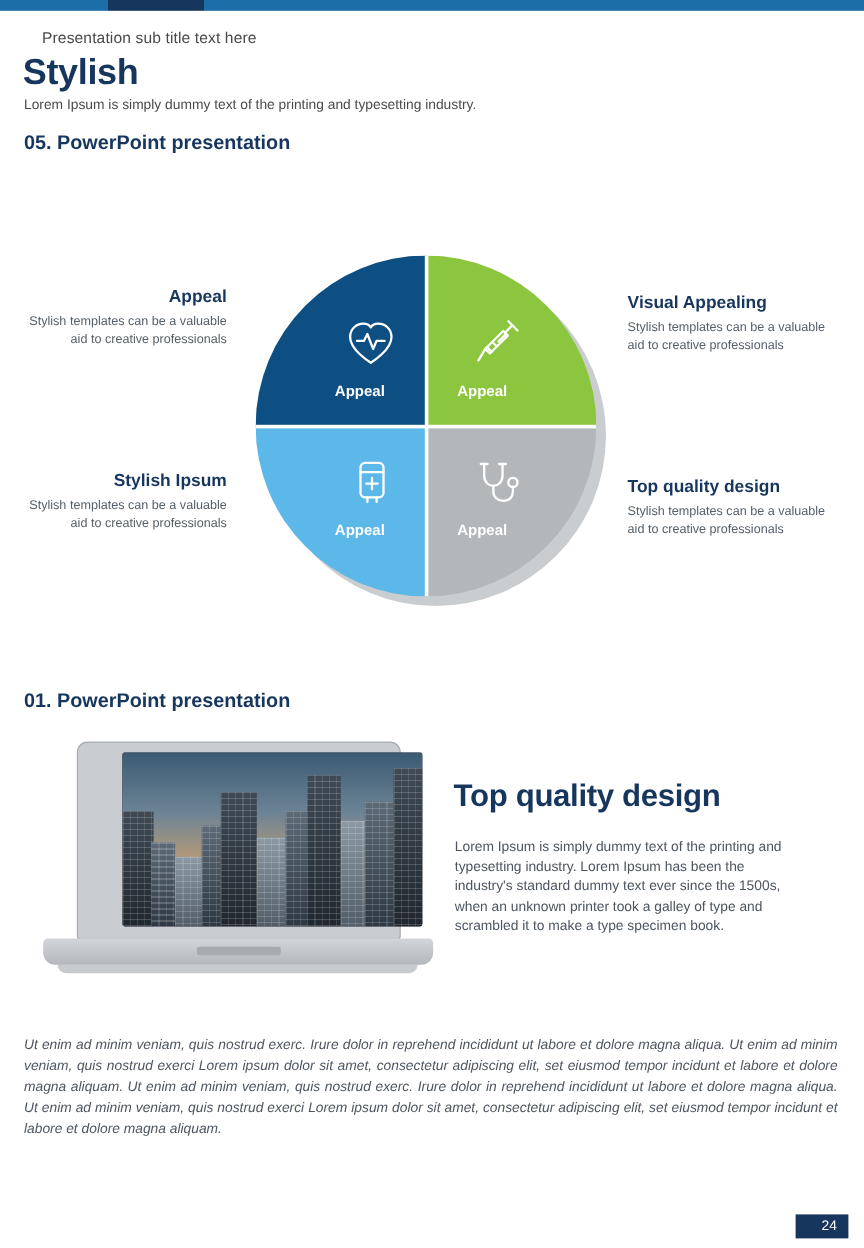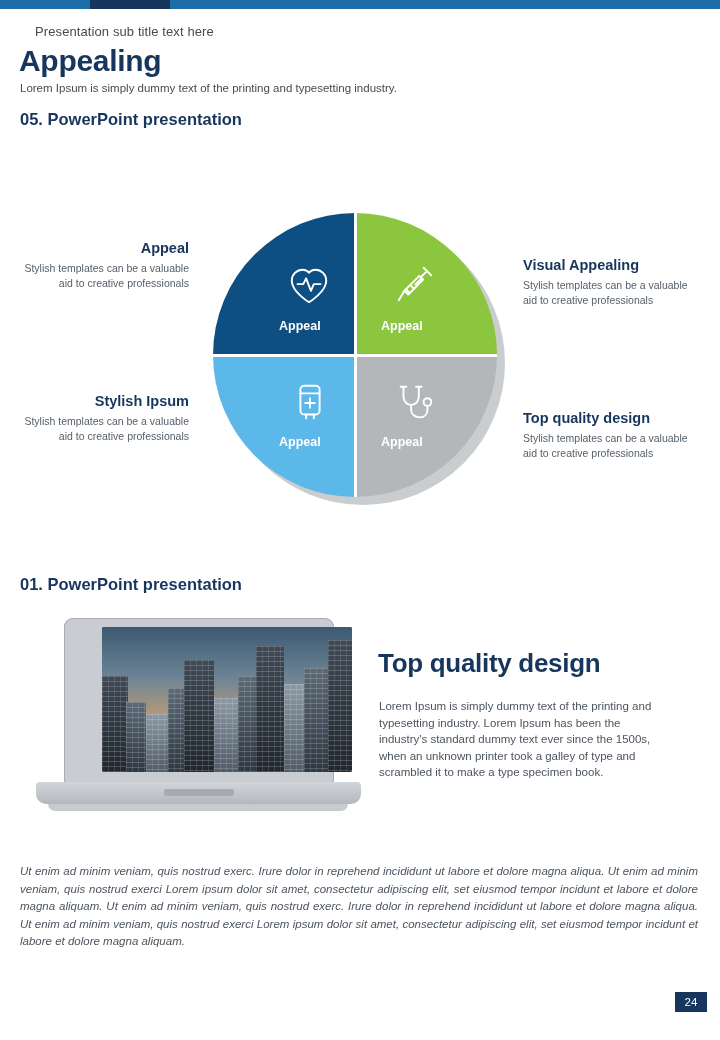--- a/index.html
+++ b/index.html
@@ -48,21 +48,21 @@
   .ic-tl{left:73px;top:50px;}
   .ic-tr{left:179px;top:48px;}
   .ic-bl{left:74px;top:166px;}
   .ic-br{left:178px;top:166px;}
 
   
   .callout{position:absolute;width:175px;}
   .callout h4{margin:0 0 5px 0;font-size:14.5px;font-weight:bold;color:#17365d;}
   .callout p{margin:0;font-size:10.5px;line-height:15px;color:#56606a;}
   .ca-left{text-align:right;left:14px;}
-  .ca-right{text-align:left;left:523px;margin-top:12px;}
+  .ca-right{text-align:left;left:523px;}
   #ca1{top:240px;}
   #ca2{top:245px;}
   #ca3{top:393px;}
   #ca4{top:398px;}
 
   
   .laptop{position:absolute;left:36px;top:618px;width:325px;height:220px;}
   .lid{position:absolute;left:28px;top:0;width:270px;height:165px;background:#c9ccd1;border-radius:9px 9px 3px 3px;
        box-shadow:inset 0 0 0 1px #a9adb3;}
   .screen{position:absolute;left:38px;top:9px;width:250px;height:145px;border-radius:2px;overflow:hidden;background:#1b2430;}
@@ -83,34 +83,34 @@
          background-image:repeating-linear-gradient(180deg,rgba(255,255,255,.18) 0 1px,rgba(0,0,0,0) 1px 5px),
                           repeating-linear-gradient(90deg,rgba(255,255,255,.12) 0 1px,rgba(0,0,0,0) 1px 6px);}
 
   .tq-title{position:absolute;left:378px;top:648px;font-size:26px;font-weight:bold;color:#17365d;letter-spacing:-.3px;}
   .tq-body{position:absolute;left:379px;top:698px;width:290px;font-size:11.5px;line-height:16.5px;color:#4c5560;}
 
   
   .bottom-para{position:absolute;left:20px;top:863px;width:678px;font-size:11.5px;line-height:17.5px;color:#4c5560;text-align:justify;font-style:italic;}
 
   
-  .pagenum{position:absolute;right:13px;bottom:28px;width:32px;height:20px;background:#17365d;color:#fff;
-           font-size:11.5px;display:flex;align-items:center;justify-content:center;}
+  .pagenum{position:absolute;right:13px;bottom:8px;width:32px;height:20px;background:#17365d;color:#fff;
+           font-size:11.5px;display:flex;align-items:center;justify-content:center;padding-left:12px;}
 </style>
 </head>
 <body>
 
 <div class="topbar">
   <div class="seg1"></div>
   <div class="seg2"></div>
   <div class="seg3"></div>
 </div>
 
 <div class="subtitle">Presentation sub title text here</div>
-<div class="title">Appealing</div>
+<div class="title">Stylish</div>
 <div class="lead">Lorem Ipsum is simply dummy text of the printing and typesetting industry.</div>
 
 <div class="section-head" id="sec1">05. PowerPoint presentation</div>
 
 <div class="diagram">
   <div class="shadow"></div>
   <div class="wheel">
     <div class="quad q-tl"></div>
     <div class="quad q-tr"></div>
     <div class="quad q-bl"></div>

